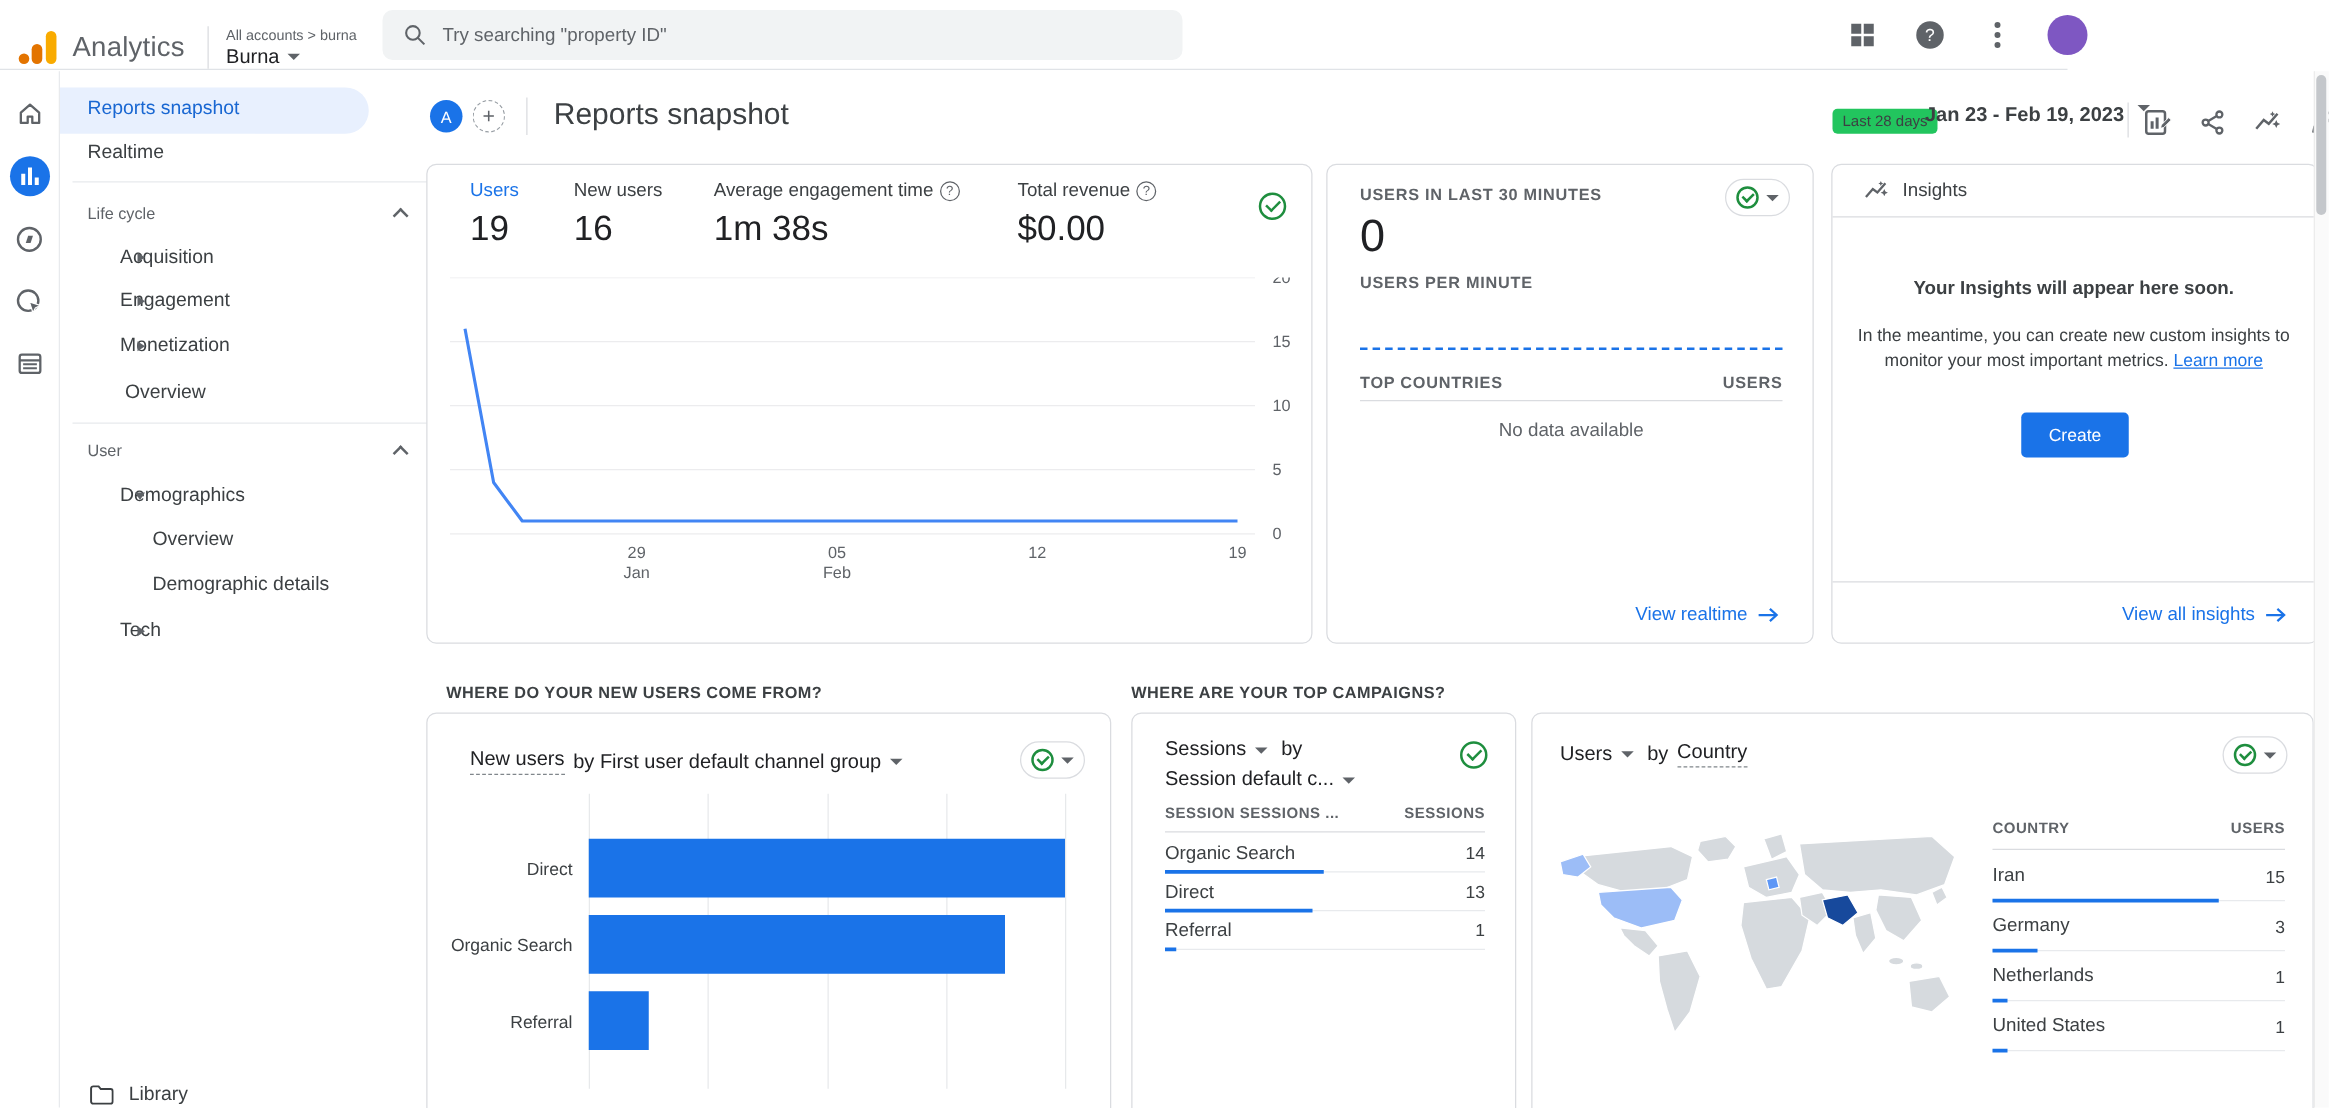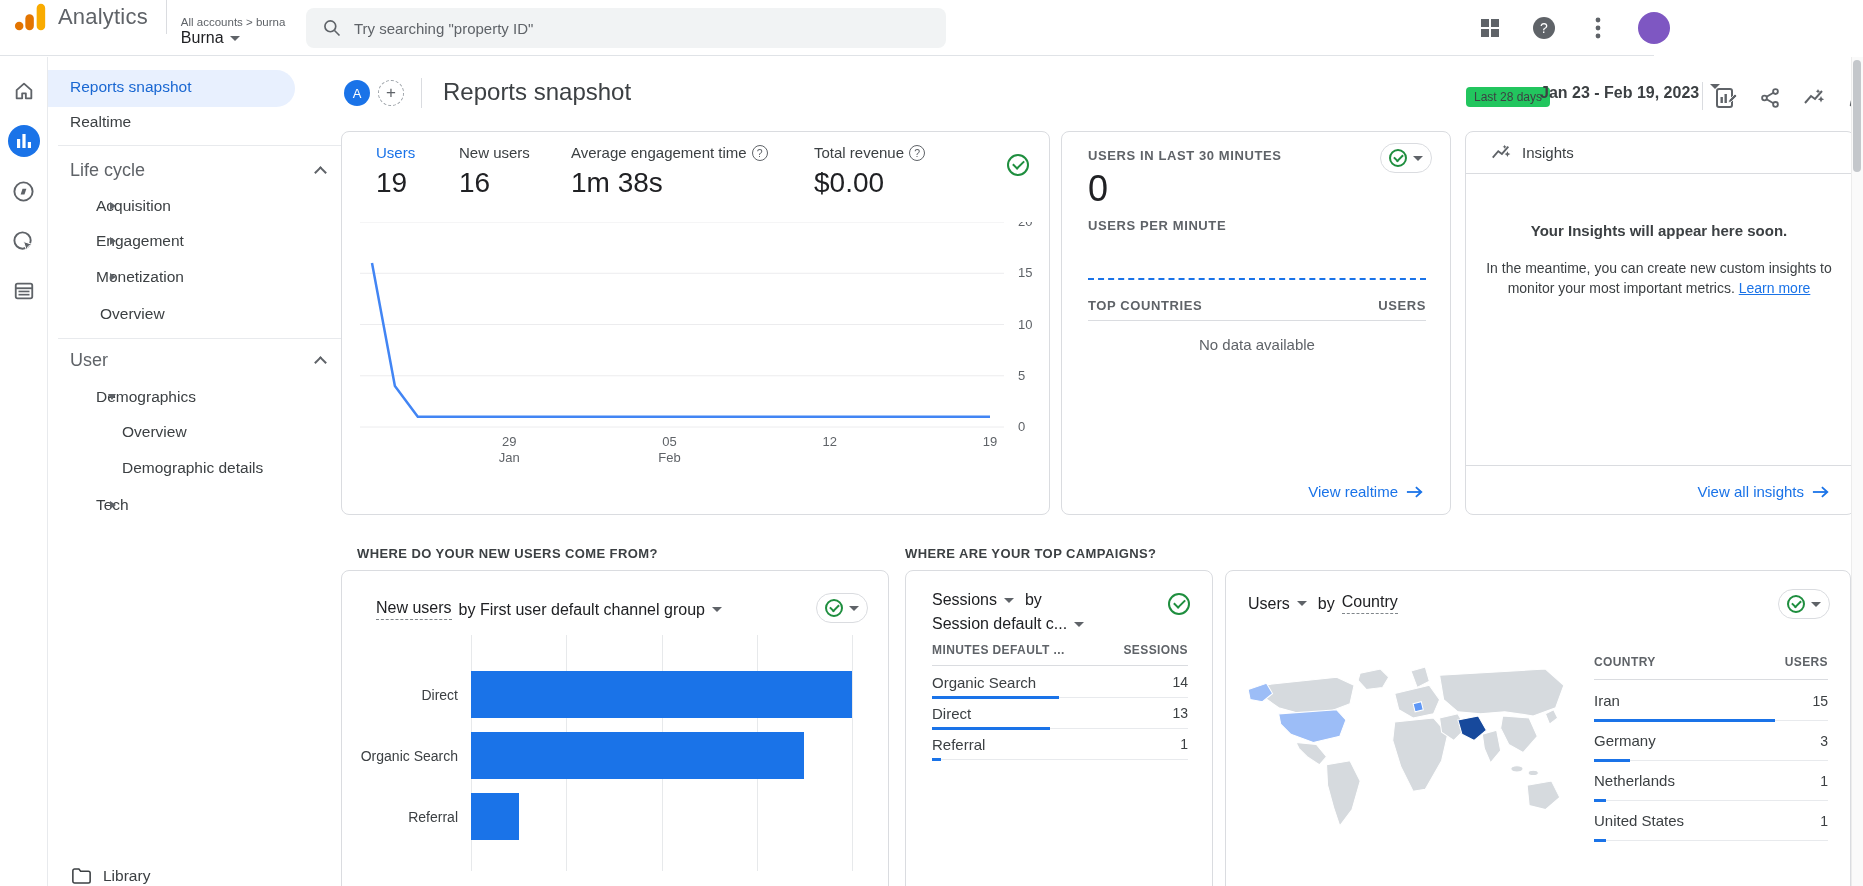--- a/index.html
+++ b/index.html
@@ -7,21 +7,21 @@
     --g600:#5f6368; --g800:#3c4043; --g900:#202124;
     --border:#dadce0; --softborder:#e8eaed;
   }
   *{margin:0;padding:0;box-sizing:border-box;}
   html,body{width:1863px;height:886px;overflow:hidden;background:#fff;
     font-family:"Liberation Sans","DejaVu Sans",sans-serif;color:var(--g800);}
   .abs{position:absolute;}
   svg{display:block;}
   
   .topbar{position:absolute;left:0;top:0;width:1654px;height:56px;background:#fff;
-    border-bottom:1px solid #e0e3e7;display:flex;align-items:flex-start;z-index:5;}
+    border-bottom:1px solid #e0e3e7;display:flex;align-items:flex-end;z-index:5;}
   .logo{display:flex;align-items:center;gap:10px;padding-left:14px;}
   .product-name{font-size:22px;color:#5f6368;letter-spacing:.2px;}
   .tb-divider{width:1px;height:34px;background:var(--border);margin:0 14px 0 18px;}
   .acct{display:flex;flex-direction:column;justify-content:center;line-height:1.15;}
   .acct-crumb{font-size:11.5px;color:var(--g600);margin-top:16px;}
   .acct-name{font-size:16px;color:var(--g900);display:flex;align-items:center;gap:6px;}
   .searchbox{position:absolute;left:306px;top:8px;width:640px;height:40px;background:#f1f3f4;
     border-radius:8px;display:flex;align-items:center;gap:12px;padding:0 16px;}
   .searchbox span{font-size:15px;color:var(--g600);}
   .tb-icons{position:absolute;right:0;top:0;height:56px;display:flex;align-items:center;gap:26px;padding-right:4px;}
@@ -34,21 +34,21 @@
     display:flex;flex-direction:column;align-items:center;gap:18px;padding-top:18px;background:#fff;}
   .rail-item{width:32px;height:32px;display:flex;align-items:center;justify-content:center;cursor:pointer;}
   .rail-active{background:var(--accent);border-radius:50%;}
   
   .sidebar{position:absolute;left:48px;top:57px;width:288px;height:829px;background:#fff;}
   .nav-item{position:absolute;height:36px;display:flex;align-items:center;font-size:15.5px;color:var(--g800);
     cursor:pointer;width:100%;}
   .nav-active-pill{position:absolute;left:0;top:13px;width:247px;height:37px;background:#e8f0fe;
     border-radius:0 100px 100px 0;}
   .nav-active{color:#1967d2;}
-  .nav-header{color:var(--g600);font-size:18px;cursor:default;}
+  .nav-header{color:var(--g600);font-size:13px;cursor:default;}
   .nav-divider{position:absolute;left:10px;width:292px;height:1px;background:var(--softborder);}
   .tri-right{width:0;height:0;border-top:4.5px solid transparent;border-bottom:4.5px solid transparent;
     border-left:6px solid var(--g600);position:absolute;left:62px;}
   .tri-down{width:0;height:0;border-left:4.5px solid transparent;border-right:4.5px solid transparent;
     border-top:6px solid var(--g600);position:absolute;left:60px;}
   .chev-up{position:absolute;left:268px;width:9px;height:9px;border-left:2px solid var(--g600);
     border-top:2px solid var(--g600);transform:rotate(45deg);margin-top:4px;}
   
   .avatarA{position:absolute;left:344px;top:80px;width:26px;height:26px;border-radius:50%;background:#1a73e8;
     color:#fff;font-size:13px;display:flex;align-items:center;justify-content:center;cursor:pointer;}
@@ -366,20 +366,23 @@
       <path d="M19 10 l1 2.2 2.2 1 -2.2 1 -1 2.2 -1-2.2 -2.2-1 2.2-1z" fill="#5f6368"></path>
       <path d="M16 3 l.7 1.5 1.5.7 -1.5.7 -.7 1.5 -.7-1.5 -1.5-.7 1.5-.7z" fill="#5f6368"></path>
       </svg>
     <span style="font-size:15px;color:var(--g800);">Insights</span>
   </div>
   <div class="abs" style="left:20px;top:90px;width:346px;text-align:center;font-size:15px;font-weight:bold;color:var(--g800);">Your Insights will appear here soon.</div>
   <div class="abs" style="left:18px;top:126px;width:350px;text-align:center;font-size:14px;color:var(--g800);line-height:1.45;">
     <span>In the meantime, you can create new custom insights to monitor your most important metrics.</span>
     <span style="color:var(--accent);text-decoration:underline;cursor:pointer;">Learn more</span>
   </div>
+  <div class="abs" style="left:0;top:198px;width:100%;display:flex;justify-content:center;">
+    <button style="background:var(--accent);color:#fff;border:none;border-radius:4px;height:36px;padding:0 22px;font-size:14px;font-family:inherit;cursor:pointer;">Create</button>
+  </div>
   <div class="abs" style="left:0;top:333px;width:100%;height:1px;background:var(--border);"></div>
   <div class="abs bluelink" style="right:24px;bottom:14px;">
     <span>View all insights</span>
     <svg width="18" height="14" viewBox="0 0 20 14">
       <line x1="1" y1="7" x2="16" y2="7" stroke="#1a73e8" stroke-width="2"></line>
         <polyline points="11,1.5 17,7 11,12.5" fill="none" stroke="#1a73e8" stroke-width="2"></polyline>
       </svg>
   </div>
 </div>
 
@@ -418,21 +421,21 @@
     <span>Sessions</span>
       <span class="caret"></span>
     <span style="margin-left:4px;">by</span>
   </div>
   <div class="abs card-title" style="left:26px;top:44px;">
     <span>Session default c...</span>
       <span class="caret"></span>
   </div>
   <div class="abs check-circle" style="right:22px;top:22px;"></div>
   <div class="abs thead" style="left:26px;top:72px;width:256px;">
-    <span>MINUTES DEFAULT ...</span>
+    <span>SESSION SESSIONS ...</span>
       <span>SESSIONS</span>
   </div>
   <div class="abs" style="left:26px;top:94px;width:256px;height:1px;background:var(--border);"></div>
   <div class="abs" id="sessions-table" style="left:26px;top:96px;width:256px;">
       <div class="trow" style="height: 31px;">
         <div class="tname">Organic Search</div>
         <b>14</b>
         <i style="width: 127px;"></i>
       </div>
       <div class="trow" style="height: 31px;">

